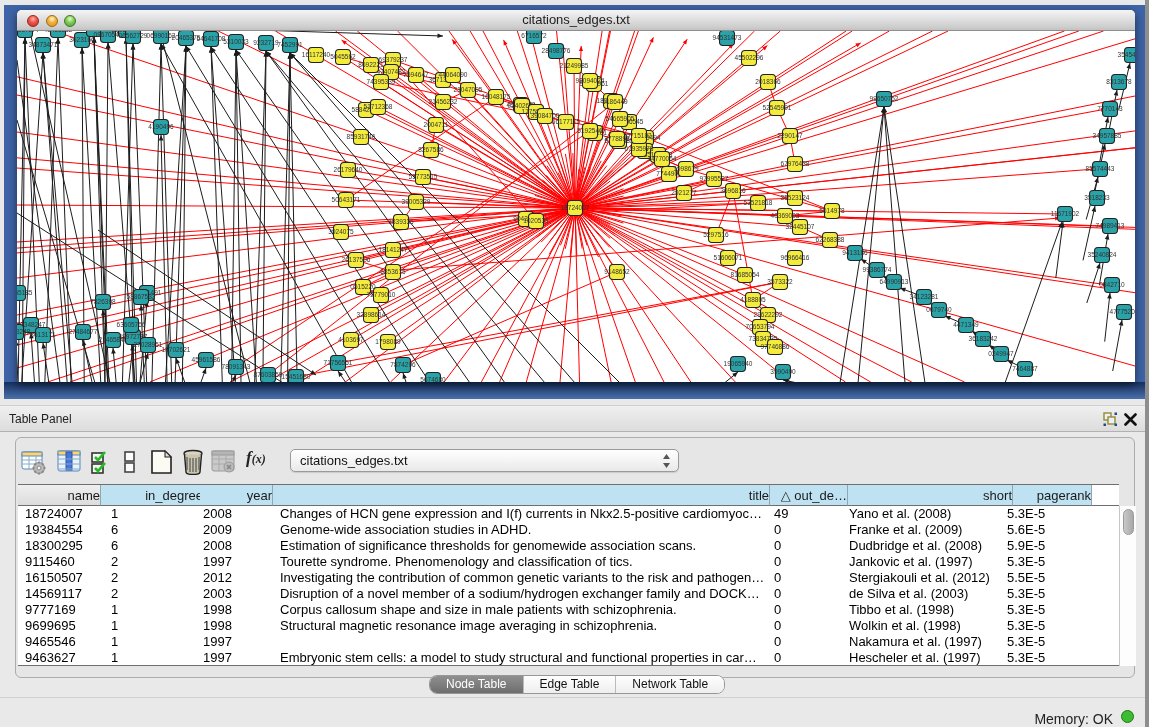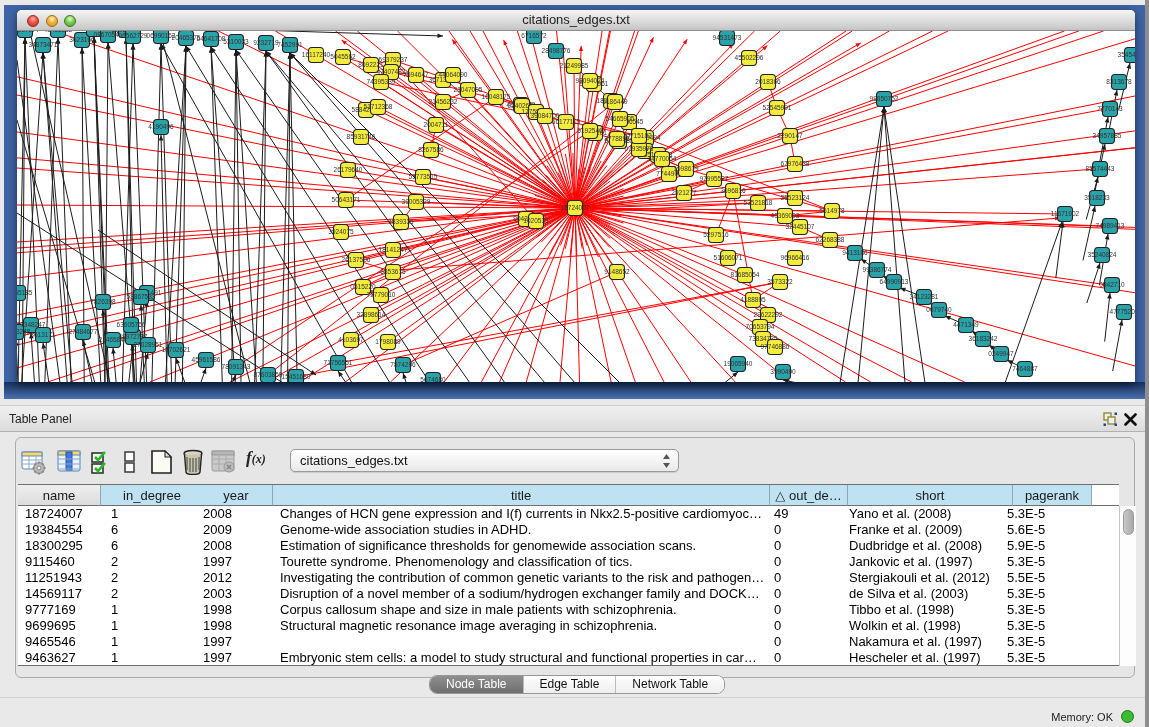--- a/index.html
+++ b/index.html
@@ -16,40 +16,40 @@
 .tpbar{position:absolute;left:0;top:405px;width:1145px;height:27px;background:linear-gradient(#f0f0f0,#dcdcdc);border-top:1px solid #cfcfcf;border-bottom:1px solid #b2b2b2}
 .tpbar .t{position:absolute;left:9px;top:6px;font-size:12px;color:#222}
 .fl{position:absolute;left:1103px;top:6px}
 .xx{position:absolute;left:1124px;top:6px}
 .panel{position:absolute;left:15px;top:437px;width:1120px;height:241px;background:#e6e6e6;border:1px solid #acacac;border-radius:6px}
 .toolbar{position:absolute;left:0;top:8px;width:100%;height:32px}
 .ti{position:absolute;top:3px}
 .dd{position:absolute;left:274px;top:3px;width:389px;height:23px;border:1px solid #9a9a9a;border-radius:5px;background:linear-gradient(#ffffff,#e9e9e9);font-size:13px;color:#111;line-height:22px;padding-left:9px;box-shadow:0 1px 1px rgba(0,0,0,.12)}
 .dd .ar{position:absolute;right:7px;top:3px}
 .thead{position:absolute;left:2px;top:46px;width:1101px;height:22px;background:#fff;border-top:1px solid #6f6f6f;border-bottom:1px solid #6f6f6f}
-.th{position:absolute;top:0;height:21px;border-bottom:1px solid #6f6f6f;font-size:13px;color:#1a1a1a;text-align:center;line-height:21px;background:#bfe2f2;border-right:1px solid #8fa6b5}
+.th{position:absolute;top:0;height:21px;border-bottom:1px solid #6f6f6f;font-size:13px;color:#1a1a1a;text-align:right;line-height:21px;background:#bfe2f2;border-right:1px solid #8fa6b5}
 .th.gray{background:linear-gradient(#efefef,#dcdcdc)}
 .tbody{position:absolute;left:2px;top:68px;width:1101px;height:160px;background:#fff;border-bottom:1px solid #6f6f6f}
 .trow{position:relative;height:16px;font-size:13px;color:#000;white-space:nowrap}
 .trow div{position:absolute;top:0;height:16px;line-height:15.5px;overflow:hidden}
 .c-name{left:7px;width:80px}
 .c-ind{left:93px;width:50px}
 .c-year{left:185px;width:44px}
 .c-title{left:262px;width:492px}
 .c-out{left:756px;width:60px}
 .c-short{left:831px;width:165px;text-align:left}
 .c-pr{left:989px;width:90px}
 .vsb{position:absolute;left:1103px;top:68px;width:17px;height:160px;background:#fdfdfd;border-left:1px solid #c6c6c6}
 .vsb .thumb{position:absolute;left:3px;top:3px;width:11px;height:26px;border-radius:6px;background:linear-gradient(90deg,#c9c9c9,#a8a8a8);border:1px solid #9a9a9a}
 .tabs{position:absolute;left:429px;top:675px;height:19px;display:flex;border:1px solid #979797;border-radius:8px;overflow:hidden;background:#fff}
 .tab{font-size:12px;line-height:17px;padding:0 16px;color:#111;background:linear-gradient(#fefefe,#eee)}
 .tab.sel{background:linear-gradient(#8f8f8f,#6e6e6e);color:#fff}
 .tab.mid{border-left:1px solid #bbb;border-right:1px solid #bbb}
 .status{position:absolute;left:0;top:697px;width:1145px;height:30px;background:#e9e9e9;border-top:1px solid #d2d2d2}
-.mem{position:absolute;right:32px;top:13px;font-size:11px;color:#222}
+.mem{position:absolute;right:32px;top:13px;font-size:14px;color:#222}
 .dot{position:absolute;right:11px;top:12px;width:13px;height:13px;border-radius:50%;background:#3bbc31;border:1.5px solid #1d7a16}
 </style></head><body>
 <div class="rstrip"></div>
 <div class="bluewin">
   <div class="pedestal"></div>
   <div class="win">
     <div class="titlebar">
         <div class="t">citations_edges.txt</div>
       <div class="btn r"></div>
         <div class="btn y"></div>
@@ -980,21 +980,21 @@
 <div class="trow">
         <div class="c-name">9115460</div>
         <div class="c-ind">2</div>
         <div class="c-year">1997</div>
         <div class="c-title">Tourette syndrome. Phenomenology and classification of tics.</div>
         <div class="c-out">0</div>
         <div class="c-short">Jankovic et al. (1997)</div>
         <div class="c-pr">5.3E-5</div>
       </div>
 <div class="trow">
-        <div class="c-name">11251943</div>
+        <div class="c-name">16150507</div>
         <div class="c-ind">2</div>
         <div class="c-year">2012</div>
         <div class="c-title">Investigating the contribution of common genetic variants to the risk and pathogen…</div>
         <div class="c-out">0</div>
         <div class="c-short">Stergiakouli et al. (2012)</div>
         <div class="c-pr">5.5E-5</div>
       </div>
 <div class="trow">
         <div class="c-name">14569117</div>
         <div class="c-ind">2</div>

